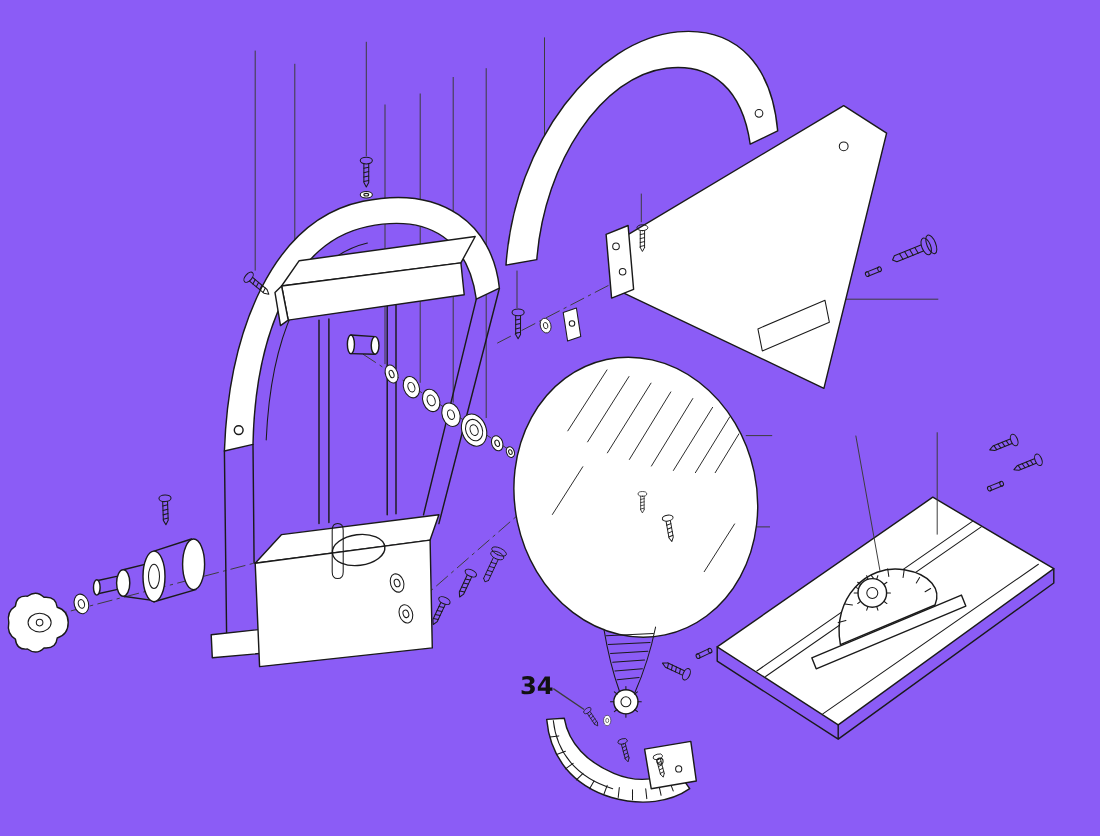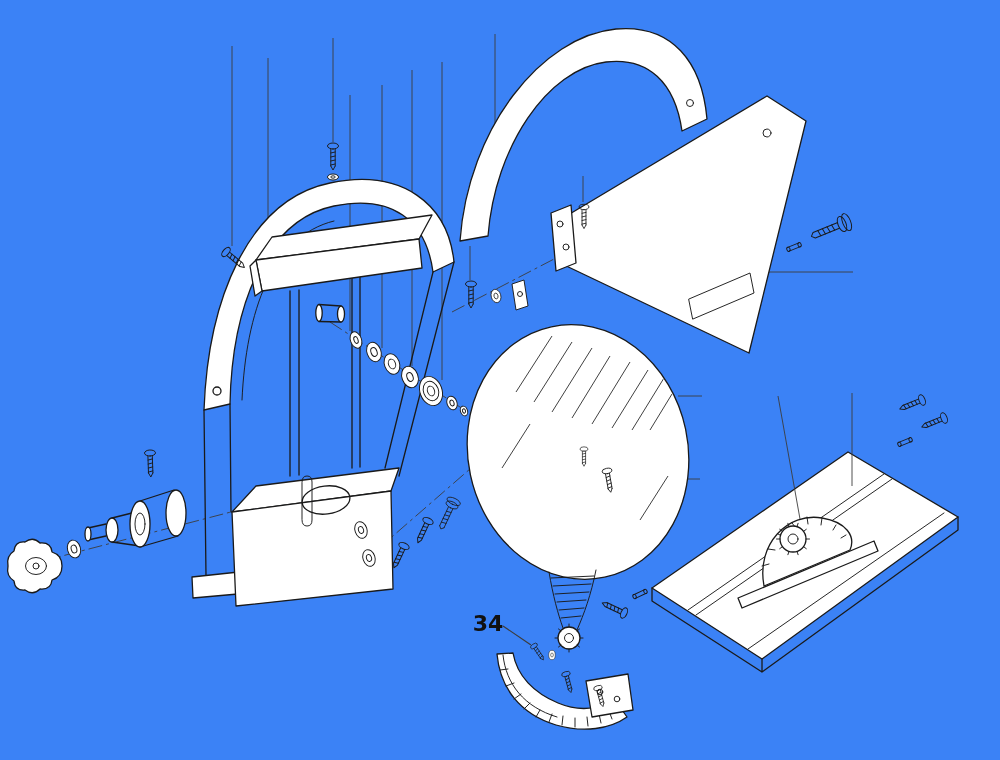--- a/index.html
+++ b/index.html
@@ -1,16 +1,16 @@
 <!DOCTYPE html>
 <html><head>
 <meta charset="utf-8">
 <style>
   html,body{margin:0;padding:0;background:#ffffff;}
-  .stage{position:relative;width:1000px;height:760px;background:#3b82f6;overflow:hidden;
+  .stage{position:relative;width:1000px;height:760px;background:#8b5cf6;overflow:hidden;
          font-family:"DejaVu Sans", sans-serif;}
   svg{display:block;}
   .ln{fill:none;stroke:#1a1a1a;stroke-width:1.3;stroke-linecap:round;stroke-linejoin:round;}
   .fw{fill:#ffffff;stroke:#1a1a1a;stroke-width:1.3;stroke-linejoin:round;}
   .thin{stroke-width:0.95;}
   .leader{fill:none;stroke:#3c3c3c;stroke-width:0.9;stroke-linecap:butt;}
   .dash{fill:none;stroke:#3c3c3c;stroke-width:0.9;stroke-dasharray:14 4 3 4;}
   .hatch{fill:none;stroke:#2a2a2a;stroke-width:0.9;}
   text.callout{font-family:"DejaVu Sans", sans-serif;font-weight:bold;font-size:22px;fill:#111111;}
 </style>

